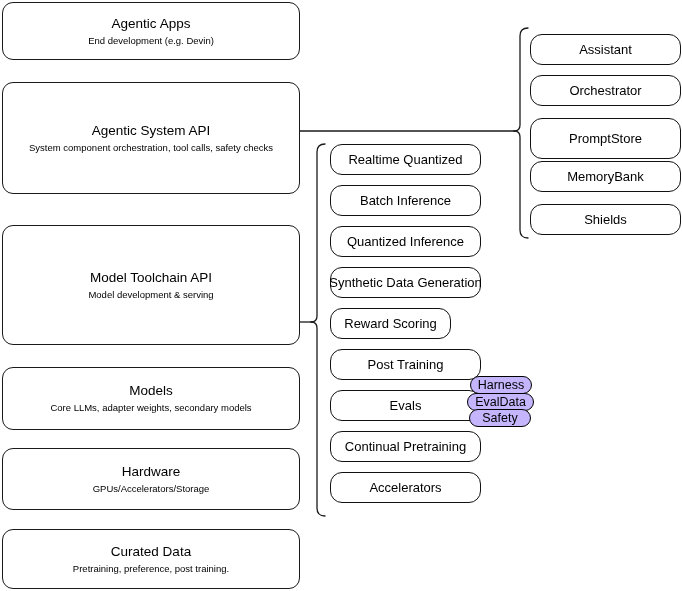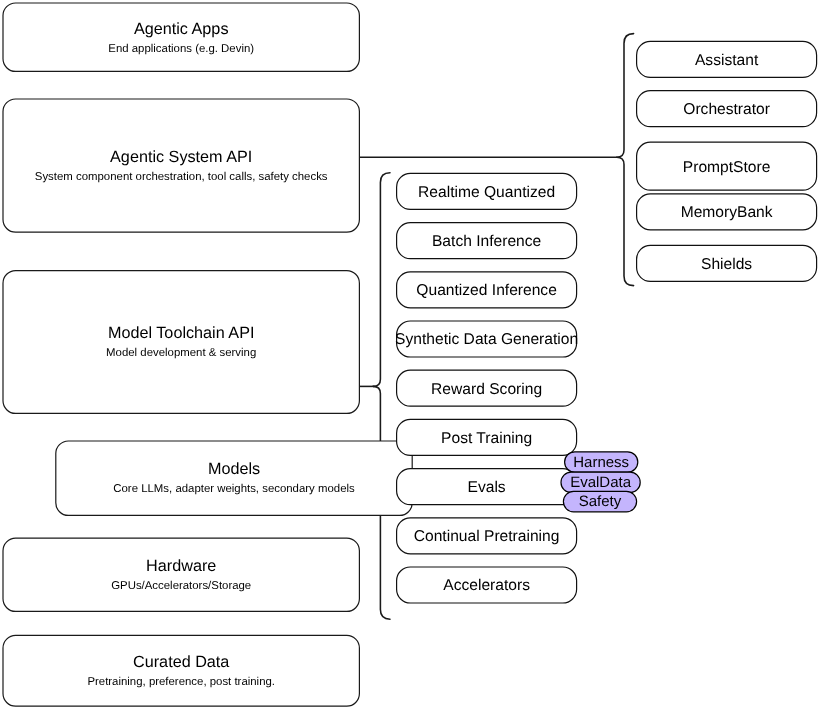--- a/index.html
+++ b/index.html
@@ -93,34 +93,34 @@
   <div class="connector" style="left:0; top:0; width:682px; height:591px;">
     <svg width="682" height="591" viewBox="0 0 682 591" fill="none">
       <path d="M300 322 H 311" stroke="#1a1a1a" stroke-width="1.3" fill="none"></path>
       <path d="M311 322 q 6 0 6 -6 V 152 q 0 -8 8 -8" stroke="#1a1a1a" stroke-width="1.3" fill="none" stroke-linecap="round"></path>
       <path d="M311 322 q 6 0 6 6 V 508 q 0 8 8 8" stroke="#1a1a1a" stroke-width="1.3" fill="none" stroke-linecap="round"></path>
     </svg>
   </div>
 
   <div class="node layer" style="left:2px; top:2px; width:298px; height:58px;">
     <div class="title">Agentic Apps</div>
-    <div class="subtitle">End applications (e.g. Devin)</div>
+    <div class="subtitle">End development (e.g. Devin)</div>
   </div>
 
   <div class="node layer" style="left:2px; top:82px; width:298px; height:112px;">
     <div class="title">Agentic System API</div>
     <div class="subtitle">System component orchestration, tool calls, safety checks</div>
   </div>
 
   <div class="node layer" style="left:2px; top:225px; width:298px; height:120px;">
     <div class="title">Model Toolchain API</div>
     <div class="subtitle">Model development &amp; serving</div>
   </div>
 
-  <div class="node layer" style="left:2px; top:367px; width:298px; height:63px;margin-left:44px;">
+  <div class="node layer" style="left:2px; top:367px; width:298px; height:63px;">
     <div class="title">Models</div>
     <div class="subtitle">Core LLMs, adapter weights, secondary models</div>
   </div>
 
   <div class="node layer" style="left:2px; top:448px; width:298px; height:62px;">
     <div class="title">Hardware</div>
     <div class="subtitle">GPUs/Accelerators/Storage</div>
   </div>
 
   <div class="node layer" style="left:2px; top:529px; width:298px; height:60px;">
@@ -133,21 +133,21 @@
   </div>
   <div class="chip" style="left:330px; top:185px; width:151px; height:31px;">
     <span>Batch Inference</span>
   </div>
   <div class="chip" style="left:330px; top:226px; width:151px; height:31px;">
     <span>Quantized Inference</span>
   </div>
   <div class="chip" style="left:330px; top:267px; width:151px; height:31px;">
     <span>Synthetic Data Generation</span>
   </div>
-  <div class="chip" style="left:330px; top:308px; width:151px; height:31px;">
+  <div class="chip" style="left:330px; top:308px; width:121px; height:31px;">
     <span>Reward Scoring</span>
   </div>
   <div class="chip" style="left:330px; top:349px; width:151px; height:31px;">
     <span>Post Training</span>
   </div>
   <div class="chip" style="left:330px; top:390px; width:151px; height:31px;">
     <span>Evals</span>
   </div>
   <div class="chip" style="left:330px; top:431px; width:151px; height:31px;">
     <span>Continual Pretraining</span>

